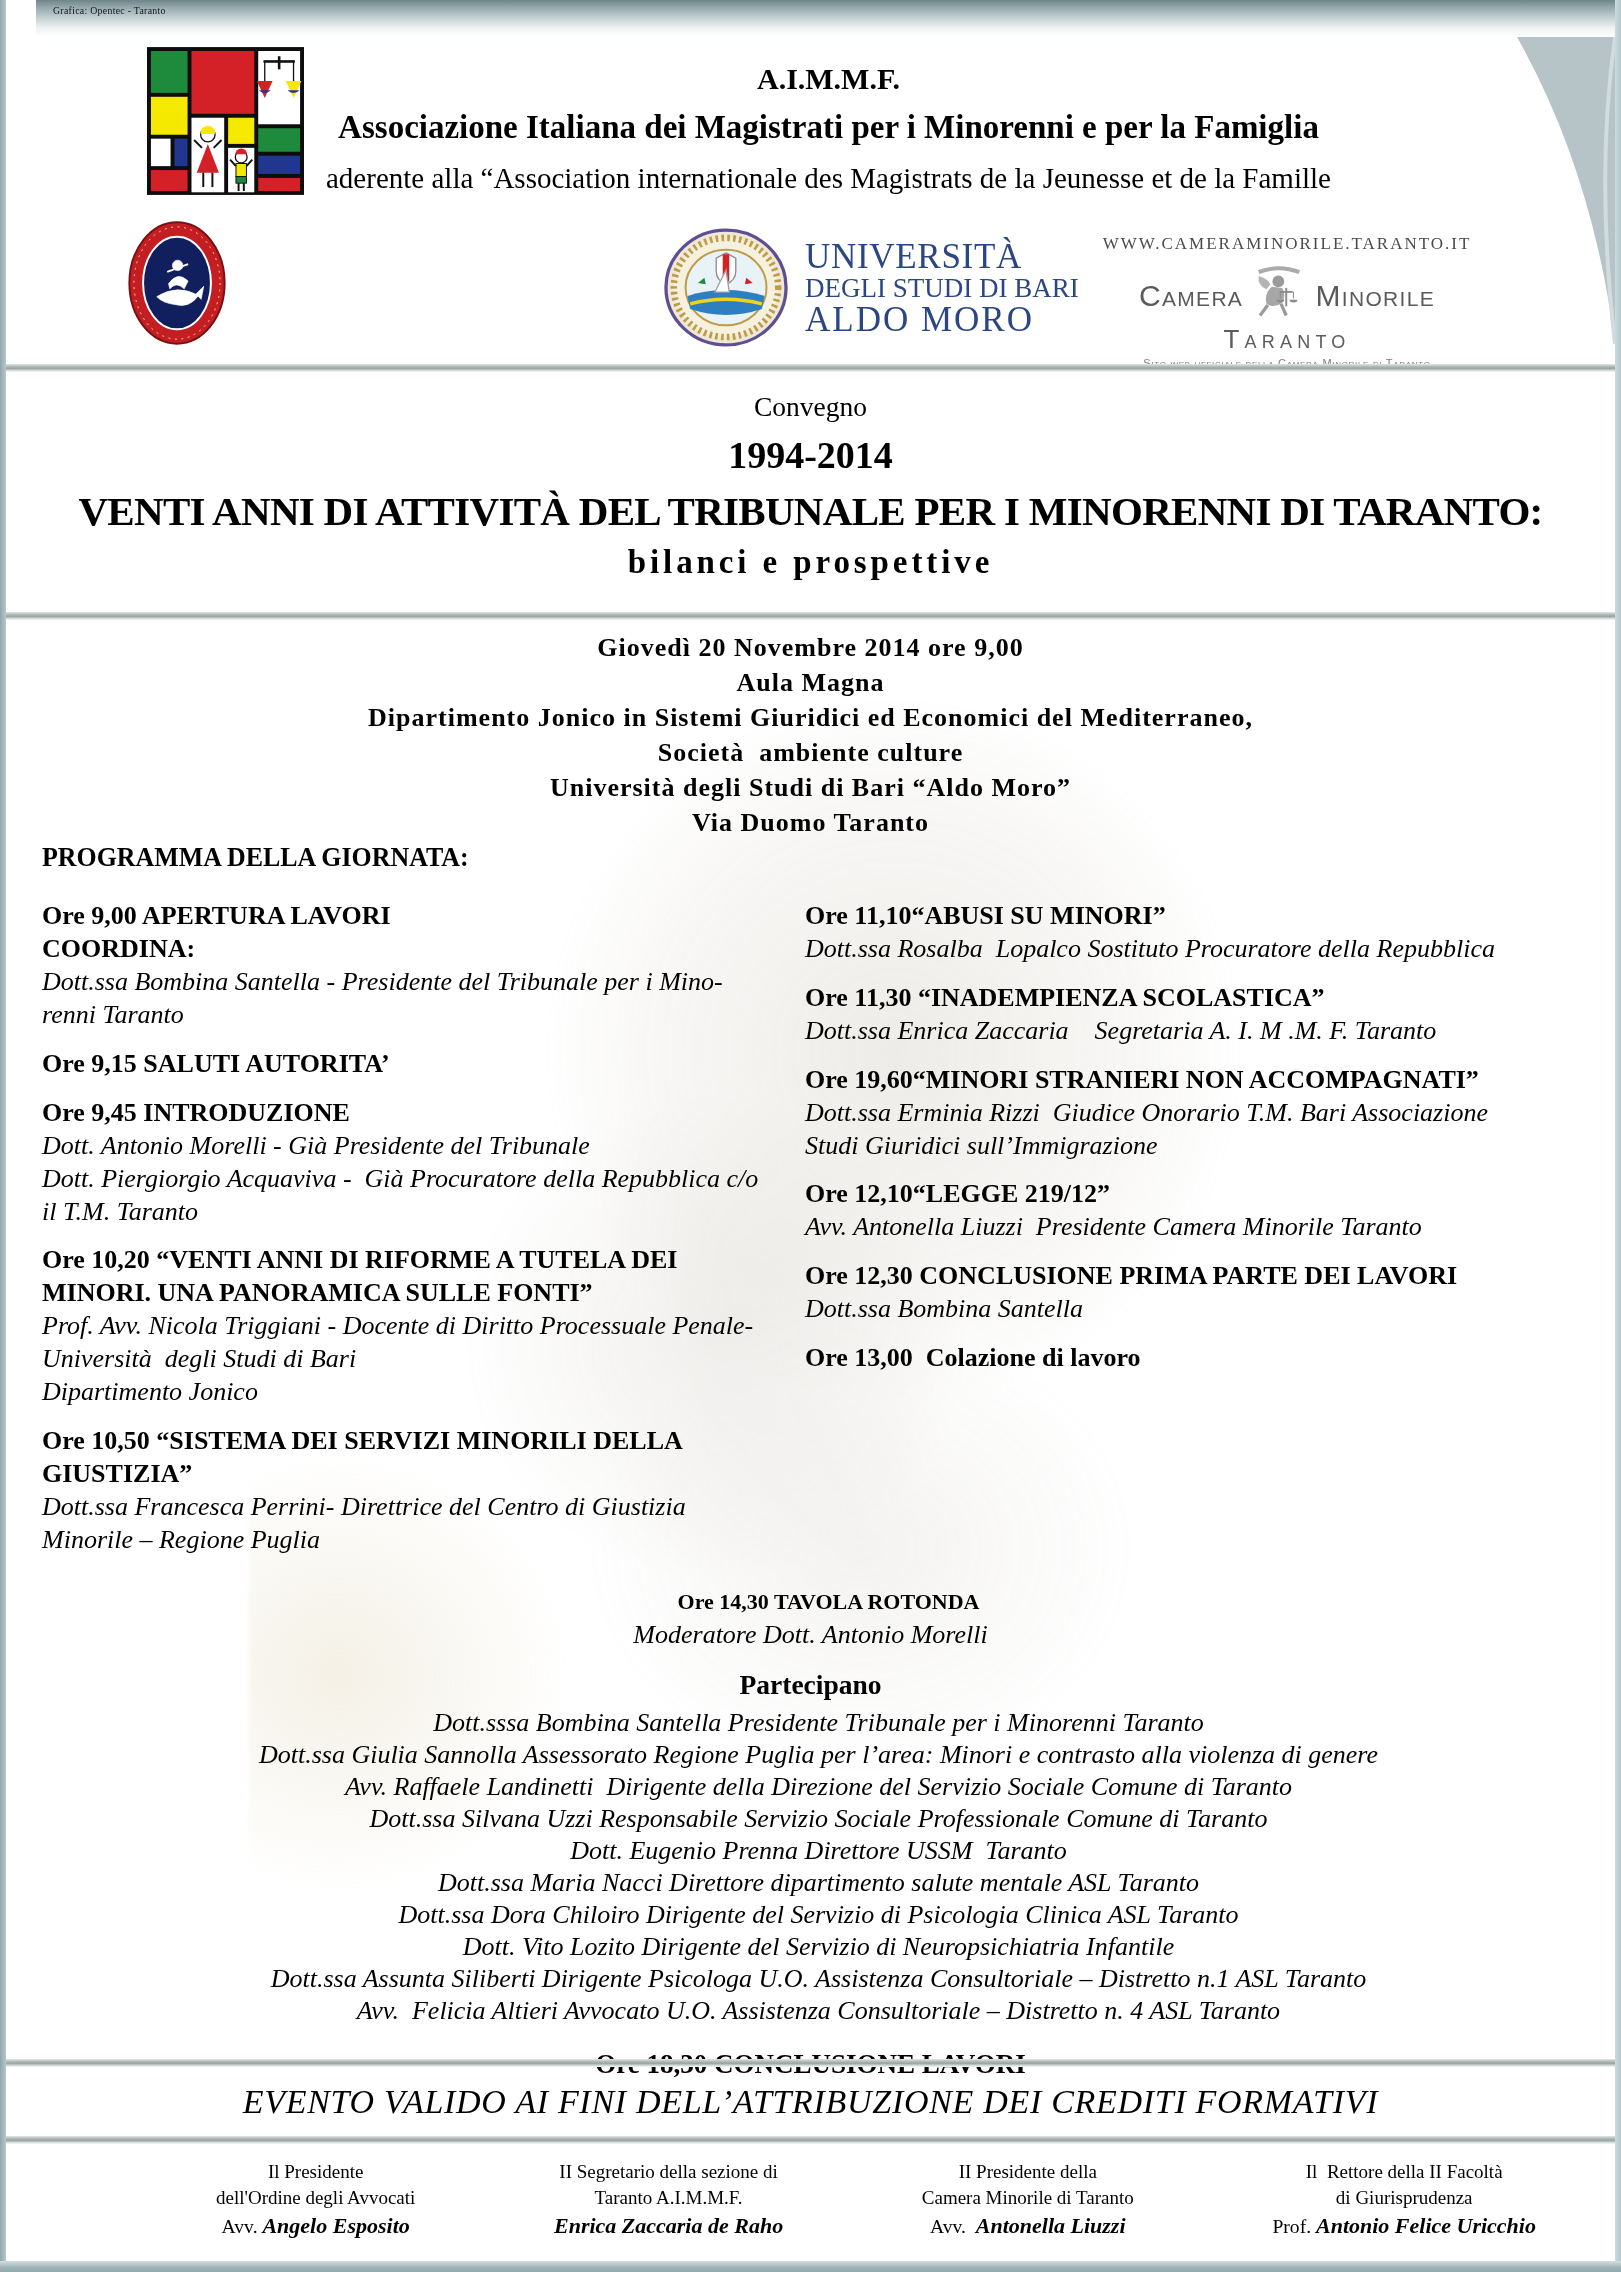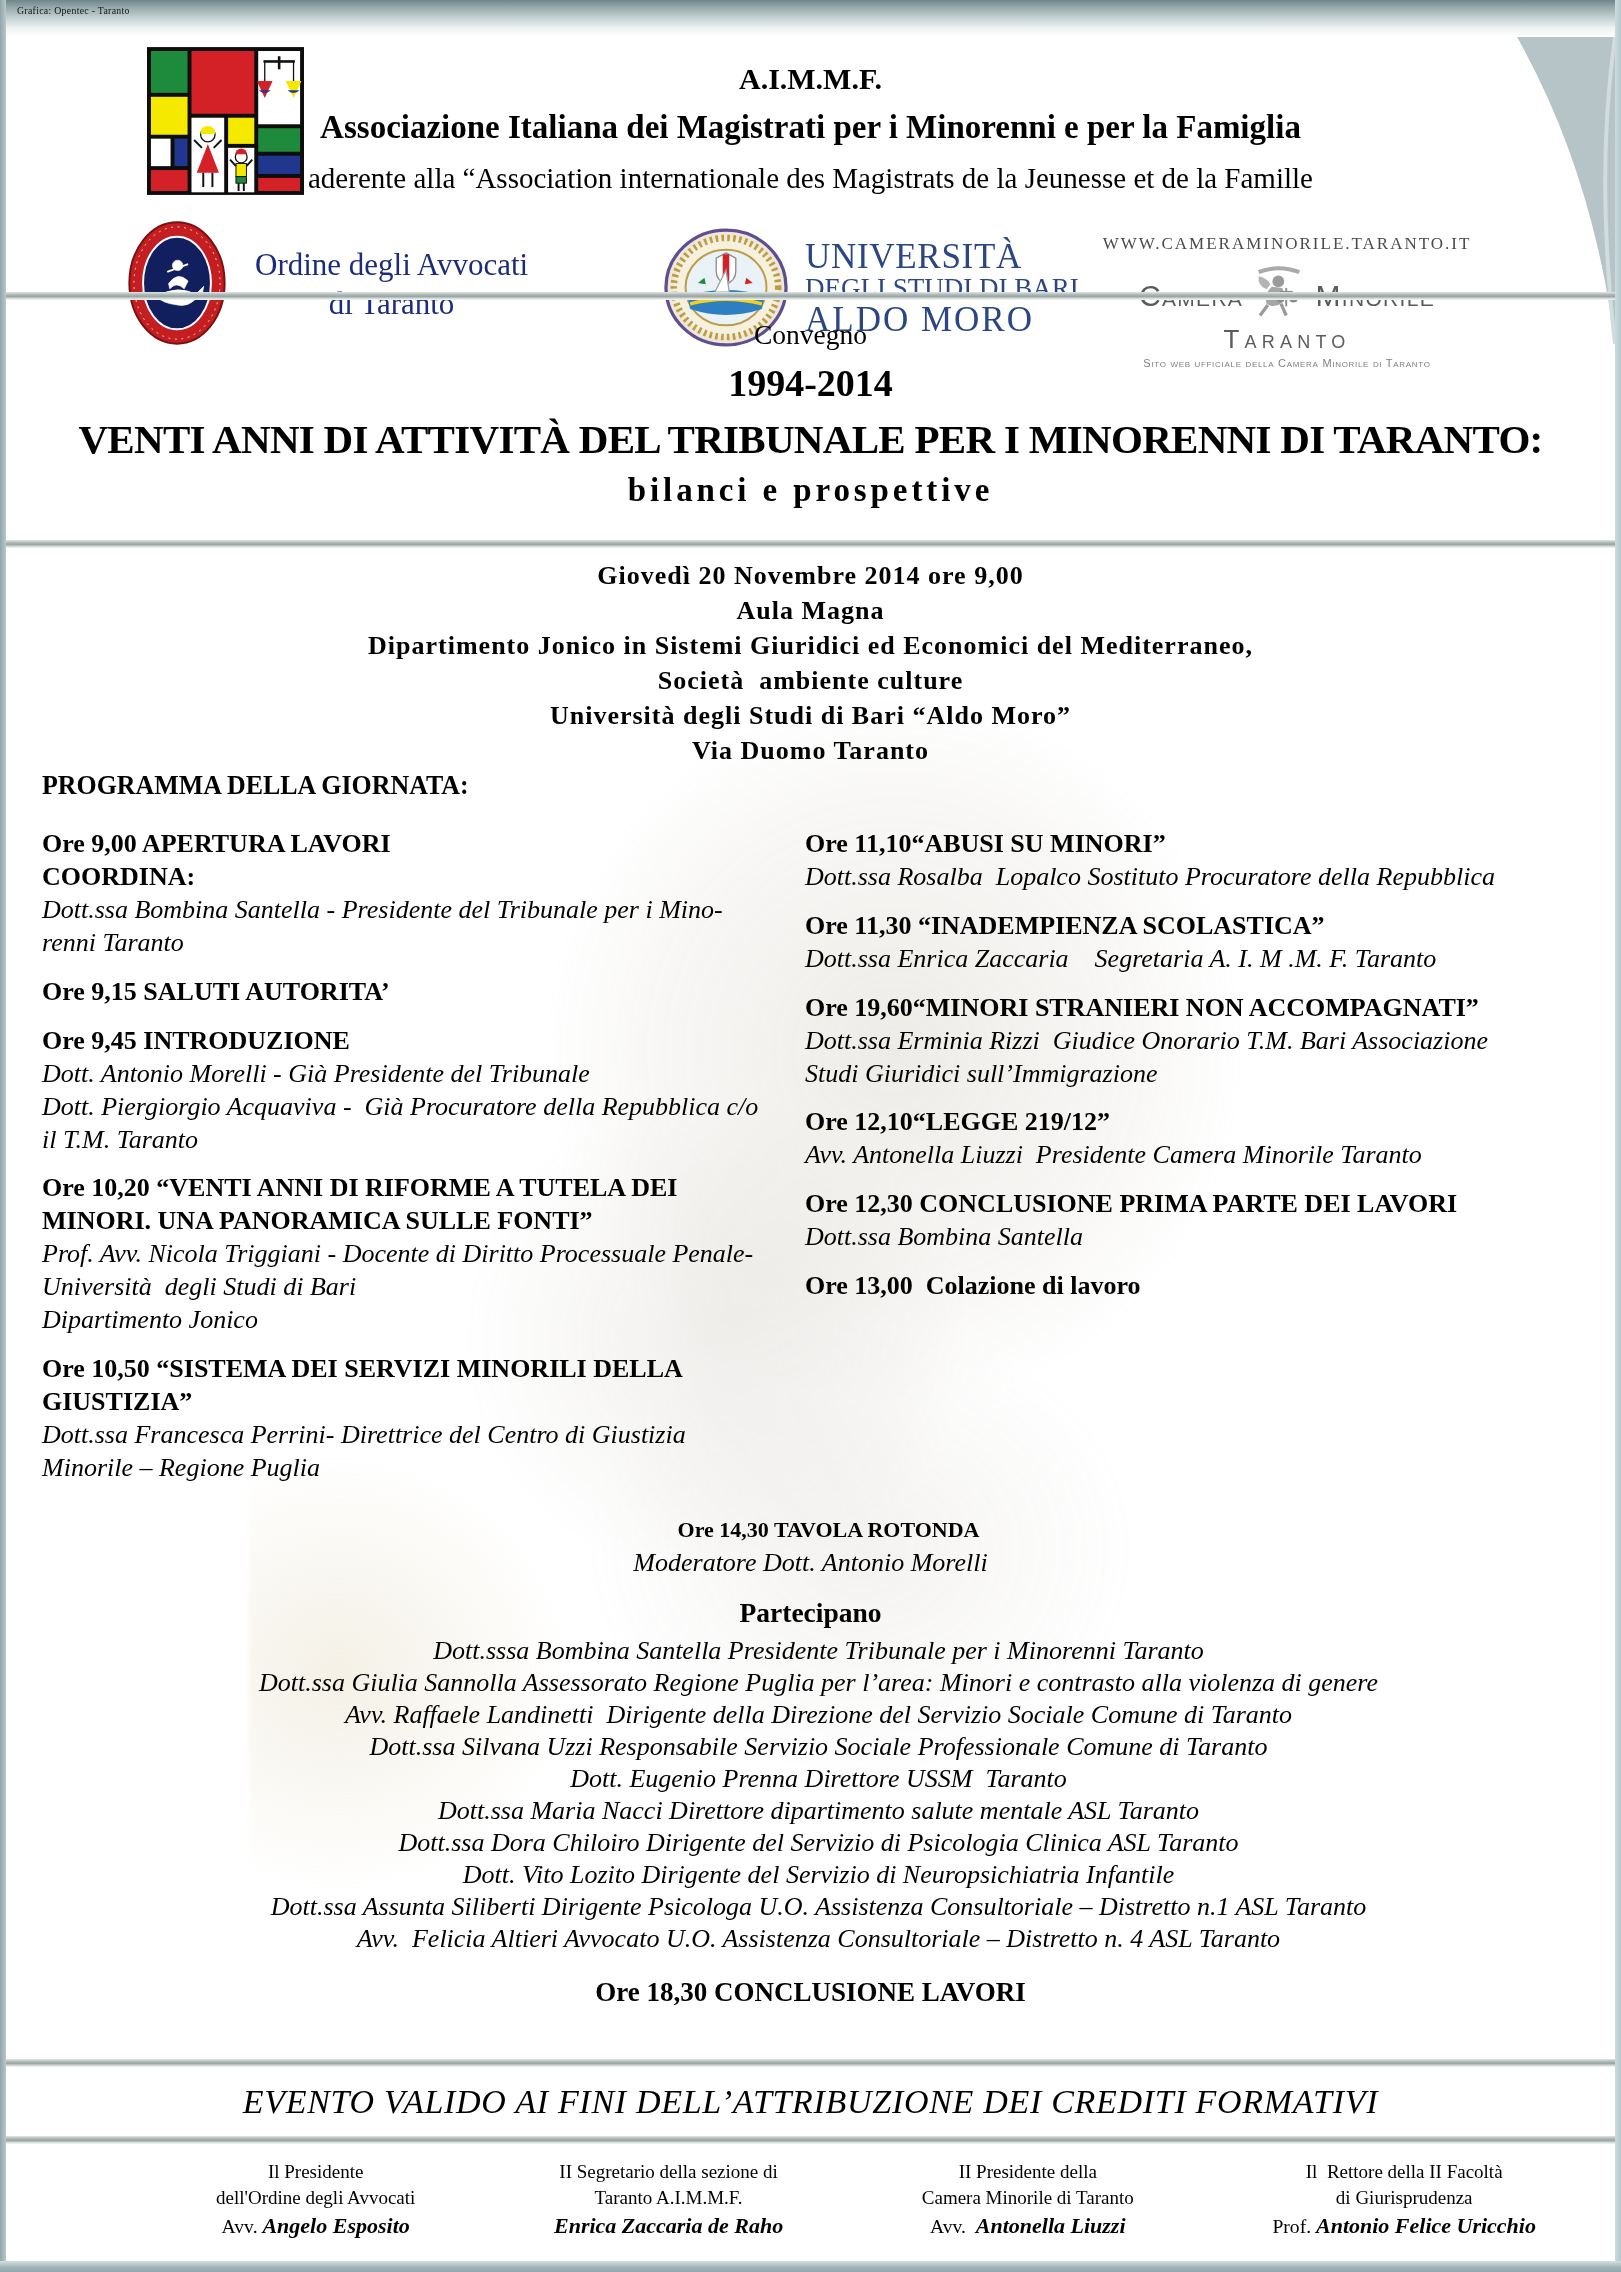--- a/index.html
+++ b/index.html
@@ -14,21 +14,21 @@
   .edge.right{right:0;background:linear-gradient(270deg,#b2c8cc,#cddadd);}
   .bottom-strip{position:absolute;left:0;right:0;bottom:0;height:11.8px;z-index:30;
     background:linear-gradient(180deg,#d3dedf,#9fb4b8 55%,#8ea4a9);}
   .topbar{height:37px;position:relative;z-index:3;
     background:linear-gradient(180deg,#6e8589 0%,#95a9ac 20%,#c3d0d1 48%,#eef2f2 75%,#ffffff 100%);}
   .topbar .credit{position:absolute;left:17px;top:5.2px;font-size:9.8px;color:#161616;letter-spacing:0.3px;}
   .corner-curve{position:absolute;top:37px;right:5.9px;z-index:1;}
   .rule{height:7.9px;margin:0 5.9px;position:relative;z-index:3;
     background:linear-gradient(180deg,#e3e7e6 0%,#b3bdbb 30%,#98a5a3 55%,#d8dcdb 82%,#f7f8f8 100%);}
   
-  .top-section{position:relative;height:292px;}
+  .top-section{position:relative;height:364px;padding-left:36px;}
   .header-text{text-align:center;padding-top:25px;position:relative;z-index:2;}
   .hdr-acronym{font-size:30px;font-weight:bold;margin:0 0 13px;}
   .hdr-assoc{font-size:33px;font-weight:bold;margin:0 0 15.7px;}
   .hdr-affil{font-size:29px;margin:0;}
   .aimmf-logo{position:absolute;left:147px;top:47px;z-index:2;}
   .ordine{position:absolute;left:128px;top:221px;display:flex;align-items:center;gap:29px;z-index:2;}
   .ordine-text{color:#1c2b7c;font-size:31px;line-height:39px;text-align:center;}
   .university{position:absolute;left:664px;top:228px;display:flex;align-items:center;gap:17px;z-index:2;}
   .uni-text{color:#2a4685;line-height:1.02;}
   .uni-l1{font-size:35px;letter-spacing:0.7px;}
@@ -164,24 +164,20 @@
         <ellipse cx="75" cy="95" rx="52" ry="71" fill="#121f5e" stroke="#ffffff" stroke-width="3"></ellipse>
         <g stroke="#ffffff" fill="#ffffff">
           <circle cx="76" cy="68" r="8"></circle>
           <path d="M62,96 Q76,76 92,92 L86,104 Q74,92 64,104 Z"></path>
           <path d="M44,116 Q75,96 108,114 Q94,134 72,128 Q54,126 44,116 Z"></path>
           <path d="M104,112 L116,100 L112,120 Z"></path>
           <line x1="60" y1="78" x2="92" y2="66" stroke-width="3"></line>
         </g>
       </svg>
     </span>
-    <span class="ordine-text">
-      <div>Ordine degli Avvocati</div>
-      <div>di Taranto</div>
-    </span>
   </div>
 
   <div class="university">
     <span>
       <svg width="124" height="119" viewBox="0 0 190 182">
         <ellipse cx="95" cy="91" rx="92" ry="88" fill="#efe8d6" stroke="#5d4f92" stroke-width="5"></ellipse>
         <ellipse cx="95" cy="91" rx="80" ry="76" fill="#f6f0df" stroke="#bd9c46" stroke-width="10" stroke-dasharray="4 5"></ellipse>
         <ellipse cx="95" cy="91" rx="62" ry="58" fill="#e9f2f7" stroke="#bd9c46" stroke-width="3"></ellipse>
         <path d="M95,38 L110,46 L110,66 Q110,80 95,86 Q80,80 80,66 L80,46 Z" fill="#ffffff" stroke="#8a8a8a" stroke-width="2"></path>
         <rect x="90" y="40" width="10" height="42" fill="#d42027"></rect>

